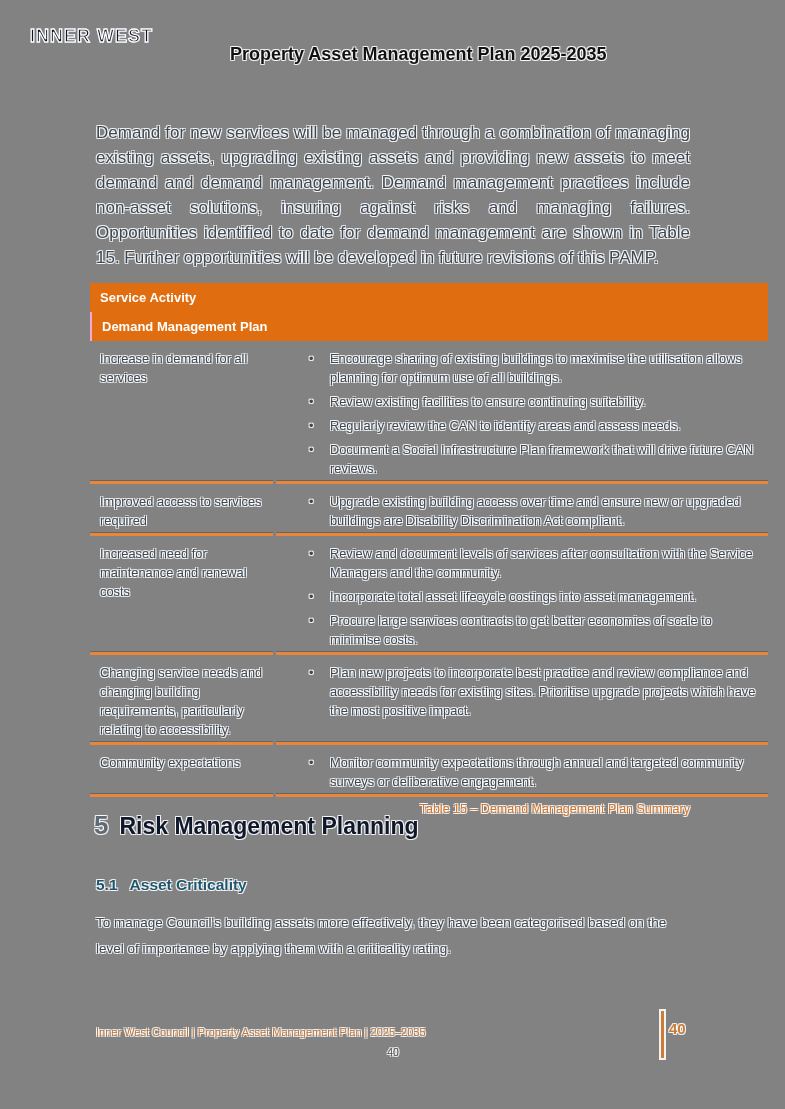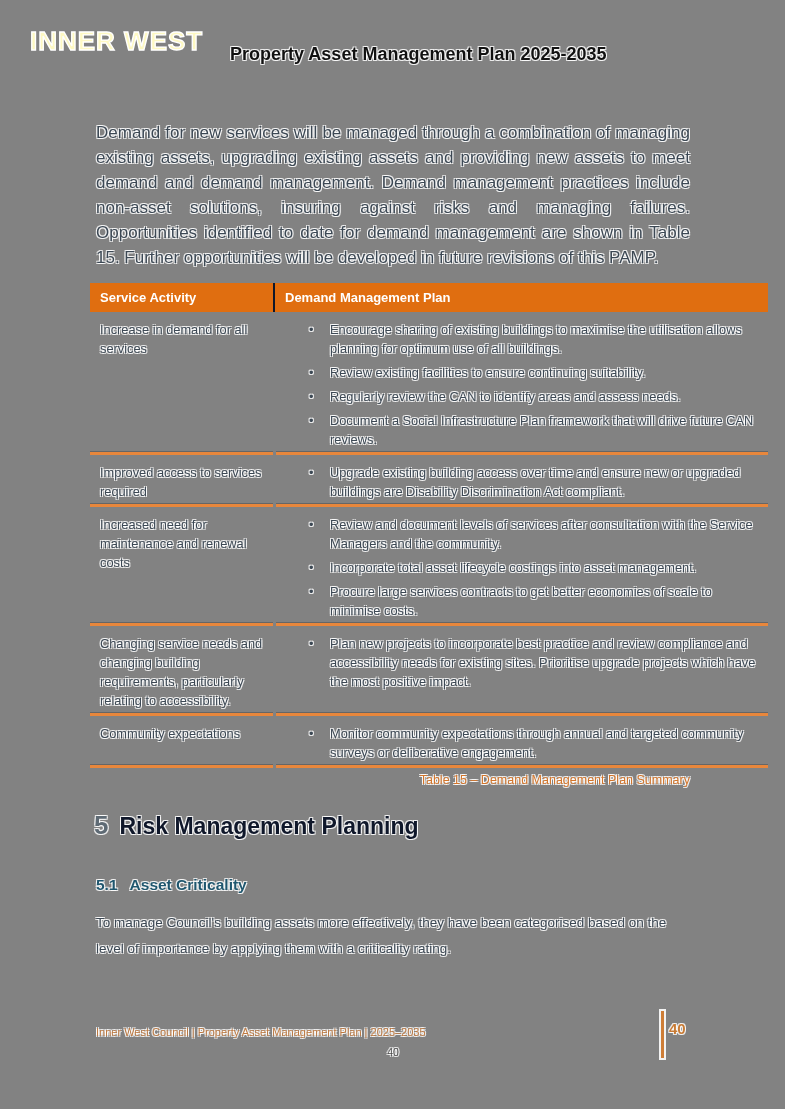--- a/index.html
+++ b/index.html
@@ -1,32 +1,32 @@
 <!DOCTYPE html>
 <html><head>
 <meta charset="utf-8">
 <style>
   html,body{margin:0;padding:0;background:#828282;}
   .page{position:relative;width:785px;height:1109px;background:#828282;overflow:hidden;
         font-family:"Liberation Sans", sans-serif;}
   .halo{text-shadow:-1px -1px 0 rgba(255,255,255,.8),1px -1px 0 rgba(255,255,255,.8),
         -1px 1px 0 rgba(255,255,255,.8),1px 1px 0 rgba(255,255,255,.8);}
   
-  .logo{position:absolute;left:30px;top:26px;font-size:26px;font-weight:bold;letter-spacing:1px;
-        color:#fef9c3;-webkit-text-stroke:1.3px #ffffff;}
+  .logo{position:absolute;left:30px;top:26px;font-size:18px;font-weight:bold;letter-spacing:1px;
+        color:#0f172a;-webkit-text-stroke:1.3px #ffffff;}
   .doc-title{position:absolute;left:230px;top:44px;font-size:18px;font-weight:bold;color:#111;}
   
   .intro{position:absolute;left:96px;top:120px;width:594px;font-size:17px;line-height:25px;
          color:#3c4854;text-align:justify;}
   
   .tbl{position:absolute;left:90px;top:283px;width:678px;font-size:12.8px;color:#3c4854;}
-  .t-header{display:flex;background:#e06e10;color:#ffffff;font-weight:bold;font-size:13px;}
+  .t-header{display:flex;background:#e06e10;color:#ffffff;font-weight:bold;font-size:13px;flex-direction:column;}
   .th{padding:7px 10px;}
   .th-activity{width:163px;}
-  .th-plan{flex:1;border-left:2px solid #0f172a;}
+  .th-plan{flex:1;border-left:2px solid #f9a8d4;}
   .t-row{display:flex;position:relative;}
   .t-row::after{content:'';position:absolute;left:0;right:0;bottom:0;height:4px;
                 background:linear-gradient(180deg,#666 0%,#666 30%,#e8873c 30%,#e8873c 100%);}
   .t-row::before{content:'';position:absolute;bottom:0;left:183px;width:3px;height:4px;
                  background:#828282;z-index:1;}
   .td-activity{width:163px;padding:8px 10px 6px 10px;line-height:19px;}
   .td-plan{flex:1;padding:8px 8px 6px 0;}
   .bullet-item{display:flex;margin-bottom:5px;line-height:19px;}
   .bullet-item:last-child{margin-bottom:0;}
   .dot{width:21px;margin-left:36px;flex:none;}

